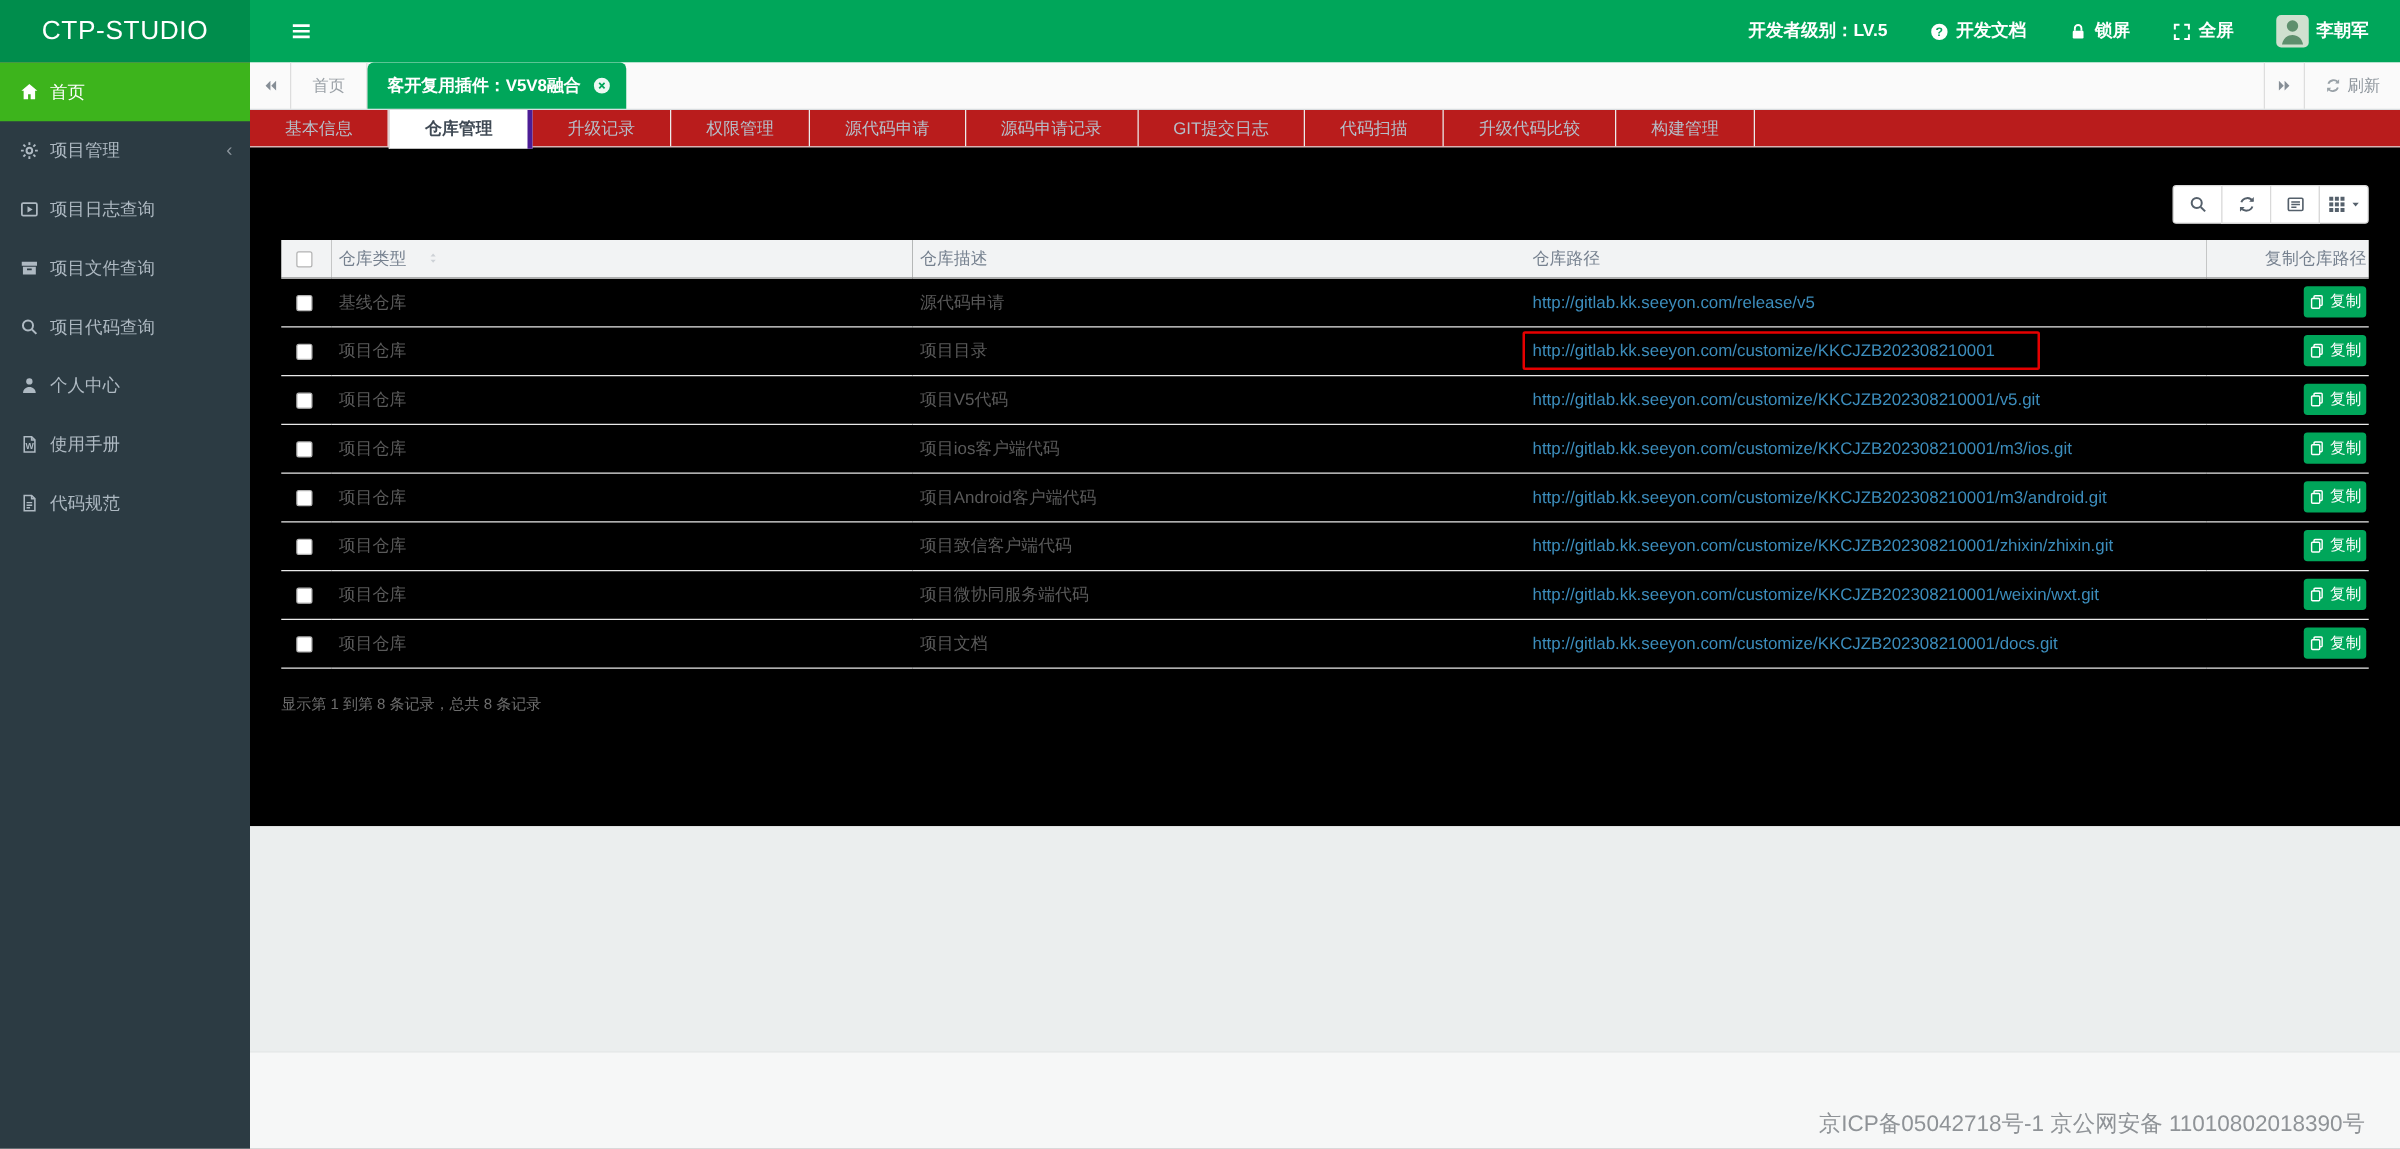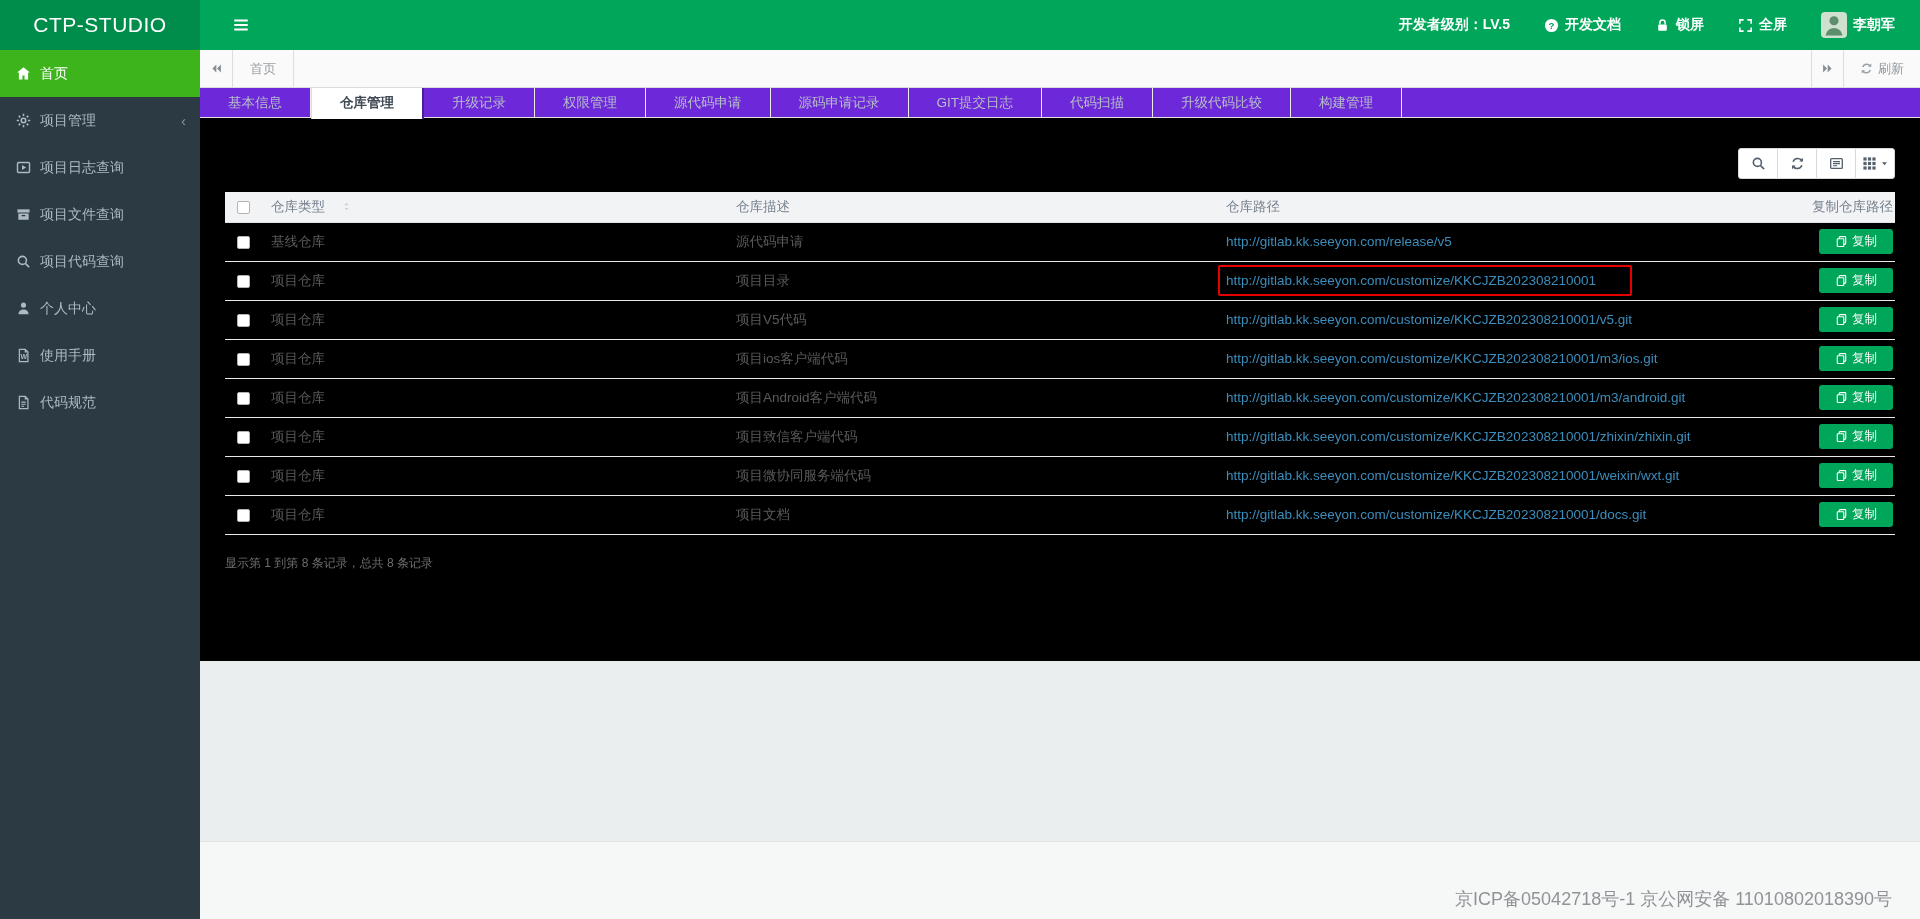--- a/index.html
+++ b/index.html
@@ -36,24 +36,24 @@
   .tab-home{padding:0 17px;color:#9aa0a6;font-size:13px;border-right:1px solid #ddd;display:flex;align-items:center;cursor:pointer;}
   .tab-active{background:var(--primary);color:#fff;font-weight:700;font-size:13.5px;border-radius:5px 5px 0 0;
               padding:0 12px 0 16px;display:flex;align-items:center;gap:9px;cursor:pointer;}
   .tab-close{cursor:pointer;display:flex;}
   .tab-close svg{width:15px;height:15px;}
   .x-mark{stroke:var(--primary);}
   .ts-spacer{flex:1;}
   .ts-refresh{display:flex;align-items:center;gap:5px;color:#8d959c;font-size:13px;padding:0 16px;cursor:pointer;}
   .ts-refresh svg{width:13px;height:13px;color:#9aa2a8;}
   
-  .subtabs{position:absolute;left:200px;right:0;top:88px;height:30px;background:#6d28d9;
+  .subtabs{position:absolute;left:200px;right:0;top:88px;height:30px;background:#b91c1c;
            border-bottom:1px solid #e3e3e3;display:flex;font-size:13.5px;}
   .subtab{padding:0 28px;line-height:29px;color:#b6bfc9;border-right:1px solid #ececec;cursor:pointer;position:relative;}
-  .subtab.active{background:#fff;color:#3f4954;font-weight:700;border-left:1px solid #ddd;border-right:2px solid #4c1d95;
+  .subtab.active{background:#fff;color:#3f4954;font-weight:700;border-left:1px solid #ddd;border-right:4px solid #4c1d95;
                  height:31px;z-index:2;}
   
   .panel{position:absolute;left:200px;right:0;top:118px;height:543px;background:#000000;padding:0 25px;}
   .toolbar{display:flex;justify-content:flex-end;margin-top:30px;}
   .btn-group{display:flex;}
   .tool-btn{width:40px;height:31px;background:#fff;border:1px solid #d9d9d9;display:flex;align-items:center;
             justify-content:center;color:#55606b;cursor:pointer;margin-left:-1px;gap:3px;}
   .tool-btn:first-child{border-radius:3px 0 0 3px;margin-left:0;}
   .tool-btn:last-child{border-radius:0 3px 3px 0;}
   .tool-btn svg{width:15px;height:15px;}
@@ -70,21 +70,21 @@
   .c-url{width:545px;}
   .c-copy{width:130px;}
   .cbx{appearance:none;-webkit-appearance:none;width:13px;height:13px;border:1px solid #b3b3b3;border-radius:2px;
        background:#fff;vertical-align:middle;cursor:pointer;}
   .sort-ic{display:inline-block;vertical-align:-2px;margin-left:16px;}
   .sort-ic svg{width:11px;height:13px;}
   a.url-link{color:var(--link);text-decoration:none;cursor:pointer;}
   .redbox{display:inline-block;border:2px solid var(--annotation);border-radius:2px;
           padding:6px 34px 6px 6px;margin:-9px 0 -9px -8px;}
   .copy-btn{background:var(--primary);color:#fff;border:none;border-radius:3px;font-size:12.5px;
-            display:inline-flex;align-items:center;gap:4px;padding:4px 16px;cursor:pointer;
+            display:inline-flex;align-items:center;gap:4px;padding:4px 4px;cursor:pointer;
             font-family:inherit;}
   .copy-btn svg{width:13px;height:13px;}
   .copy-front{fill:var(--primary);}
   .summary{margin-top:20px;color:#6e6e6e;font-size:12px;}
   
   .graybg{position:absolute;left:200px;right:0;top:661px;height:180px;background:#ebeeee;}
   .pagefooter{position:absolute;left:200px;right:0;top:841px;height:78px;background:#f6f7f7;border-top:1px solid #e2e5e5;}
   .icp{position:absolute;right:28px;bottom:8px;color:#8f9397;font-size:18px;}
   .q-mark{fill:var(--primary);}
 </style>
@@ -225,20 +225,29 @@
 
 <div class="tabstrip">
   <span class="ts-btn left">
     <svg viewBox="0 0 16 16">
         <path fill="currentColor" d="M7.8 3.2 3 8l4.8 4.8zM13.4 3.2 8.6 8l4.8 4.8z"></path>
       </svg>
   </span>
   <span class="tab-home">
       <span>首页</span>
     </span>
+  <span class="tab-active">
+    <span>客开复用插件：V5V8融合</span>
+    <span class="tab-close">
+      <svg viewBox="0 0 16 16">
+          <circle cx="8" cy="8" r="6.8" fill="#fff" opacity="0.92"></circle>
+          <path class="x-mark" d="M5.7 5.7l4.6 4.6M10.3 5.7l-4.6 4.6" stroke-width="1.5"></path>
+        </svg>
+    </span>
+  </span>
   <span class="ts-spacer"></span>
   <span class="ts-btn right">
     <svg viewBox="0 0 16 16">
         <path fill="currentColor" d="M8.2 3.2 13 8l-4.8 4.8zM2.6 3.2 7.4 8l-4.8 4.8z"></path>
       </svg>
   </span>
   <span class="ts-refresh">
     <span class="icn">
       <svg viewBox="0 0 16 16">
           <g fill="none" stroke="currentColor" stroke-width="1.8">

